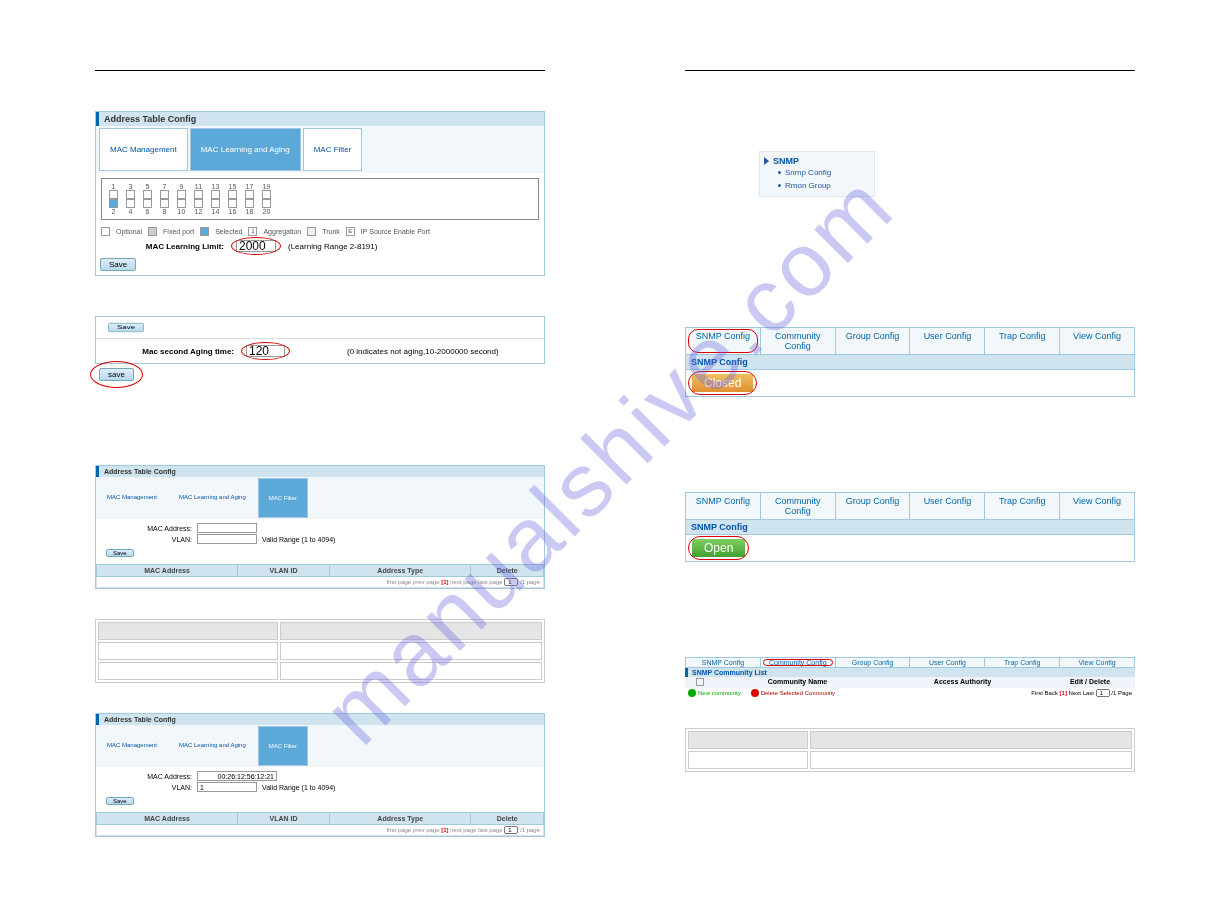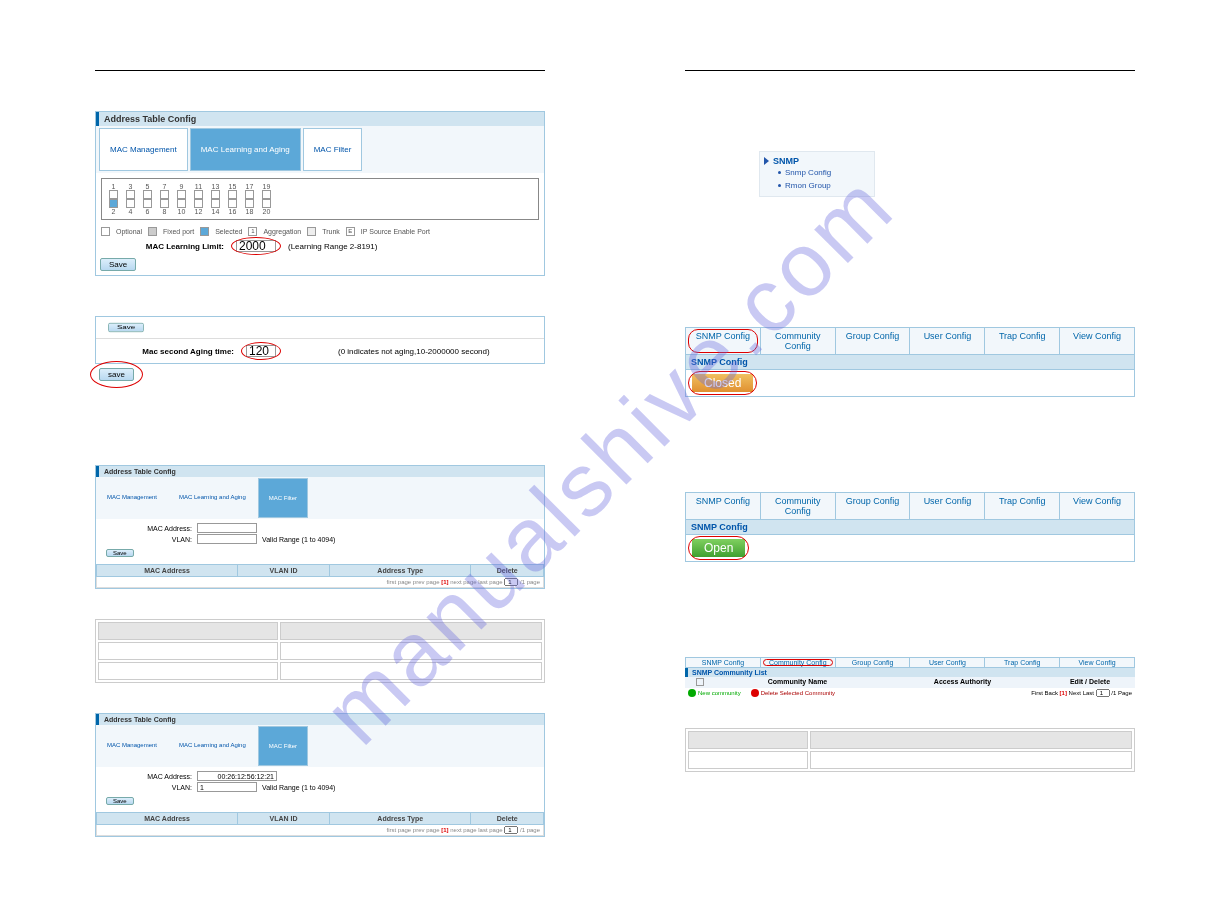--- a/index.html
+++ b/index.html
@@ -211,21 +211,21 @@
       <span>(Learning Range 2-8191)</span>
     </div>
     <button class="btn">Save</button>
   </div>
 
   <div style="margin-top:40px;">
     <div style="border:1px solid #a0c8e0;">
       <div style="padding: 0 8px;"><button class="btn squeeze">Save</button></div>
       <div class="form-row" style="border-top:1px solid #ddd;padding-top:6px;padding-bottom:6px;">
         <label style="min-width:130px;">Mac second Aging time:</label>
-        <span class="circle-hl"><input type="text" style="width: 30px;" value="120"></span>
+        <span class="circle-hl"><input type="text" style="width: 39px;" value="120"></span>
         <span style="margin-left:50px;">(0 indicates not aging,10-2000000 second)</span>
       </div>
     </div>
     <div style="position:relative;"><span class="circle-hl" style="display:inline-block;"><button class="btn">save</button></span></div>
   </div>
 
   <div class="panel" style="margin-top:80px;font-size:6px;">
     <div class="panel-header" style="font-size:7px;">Address Table Config</div>
     <div class="tabs" style="padding:1px;">
       <div class="tab plain" style="font-size:6px;">MAC Management</div>

